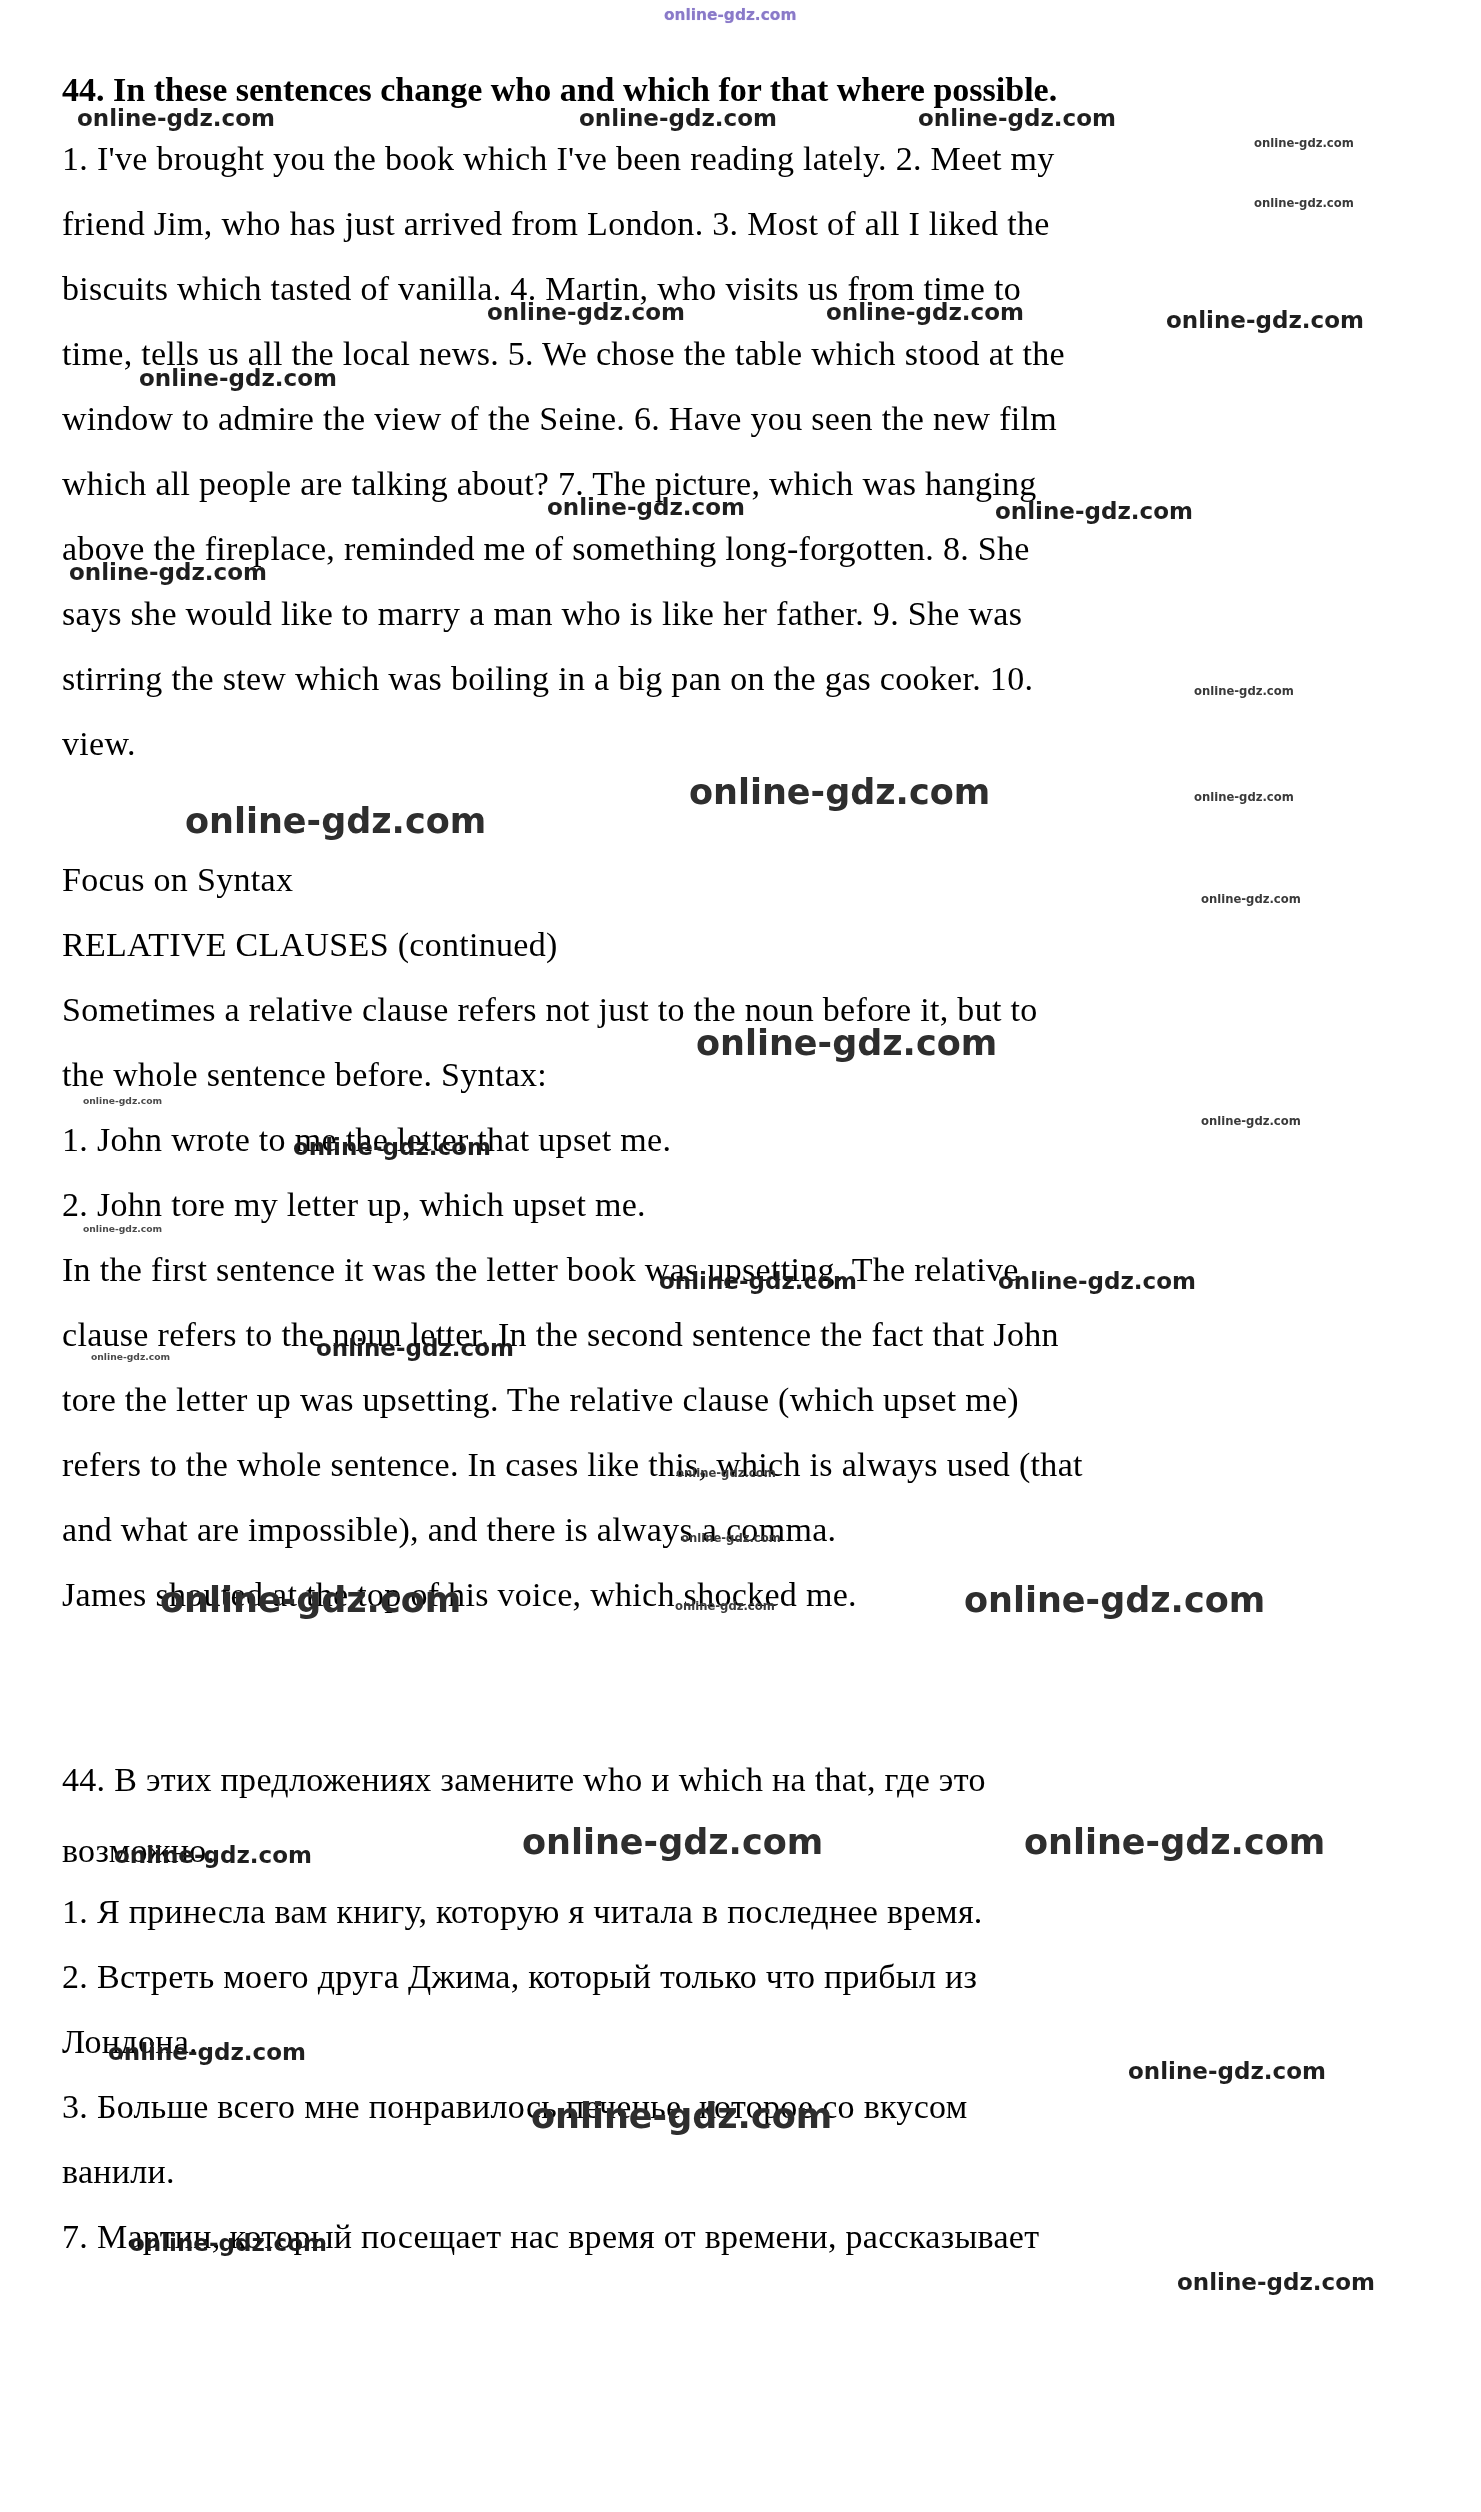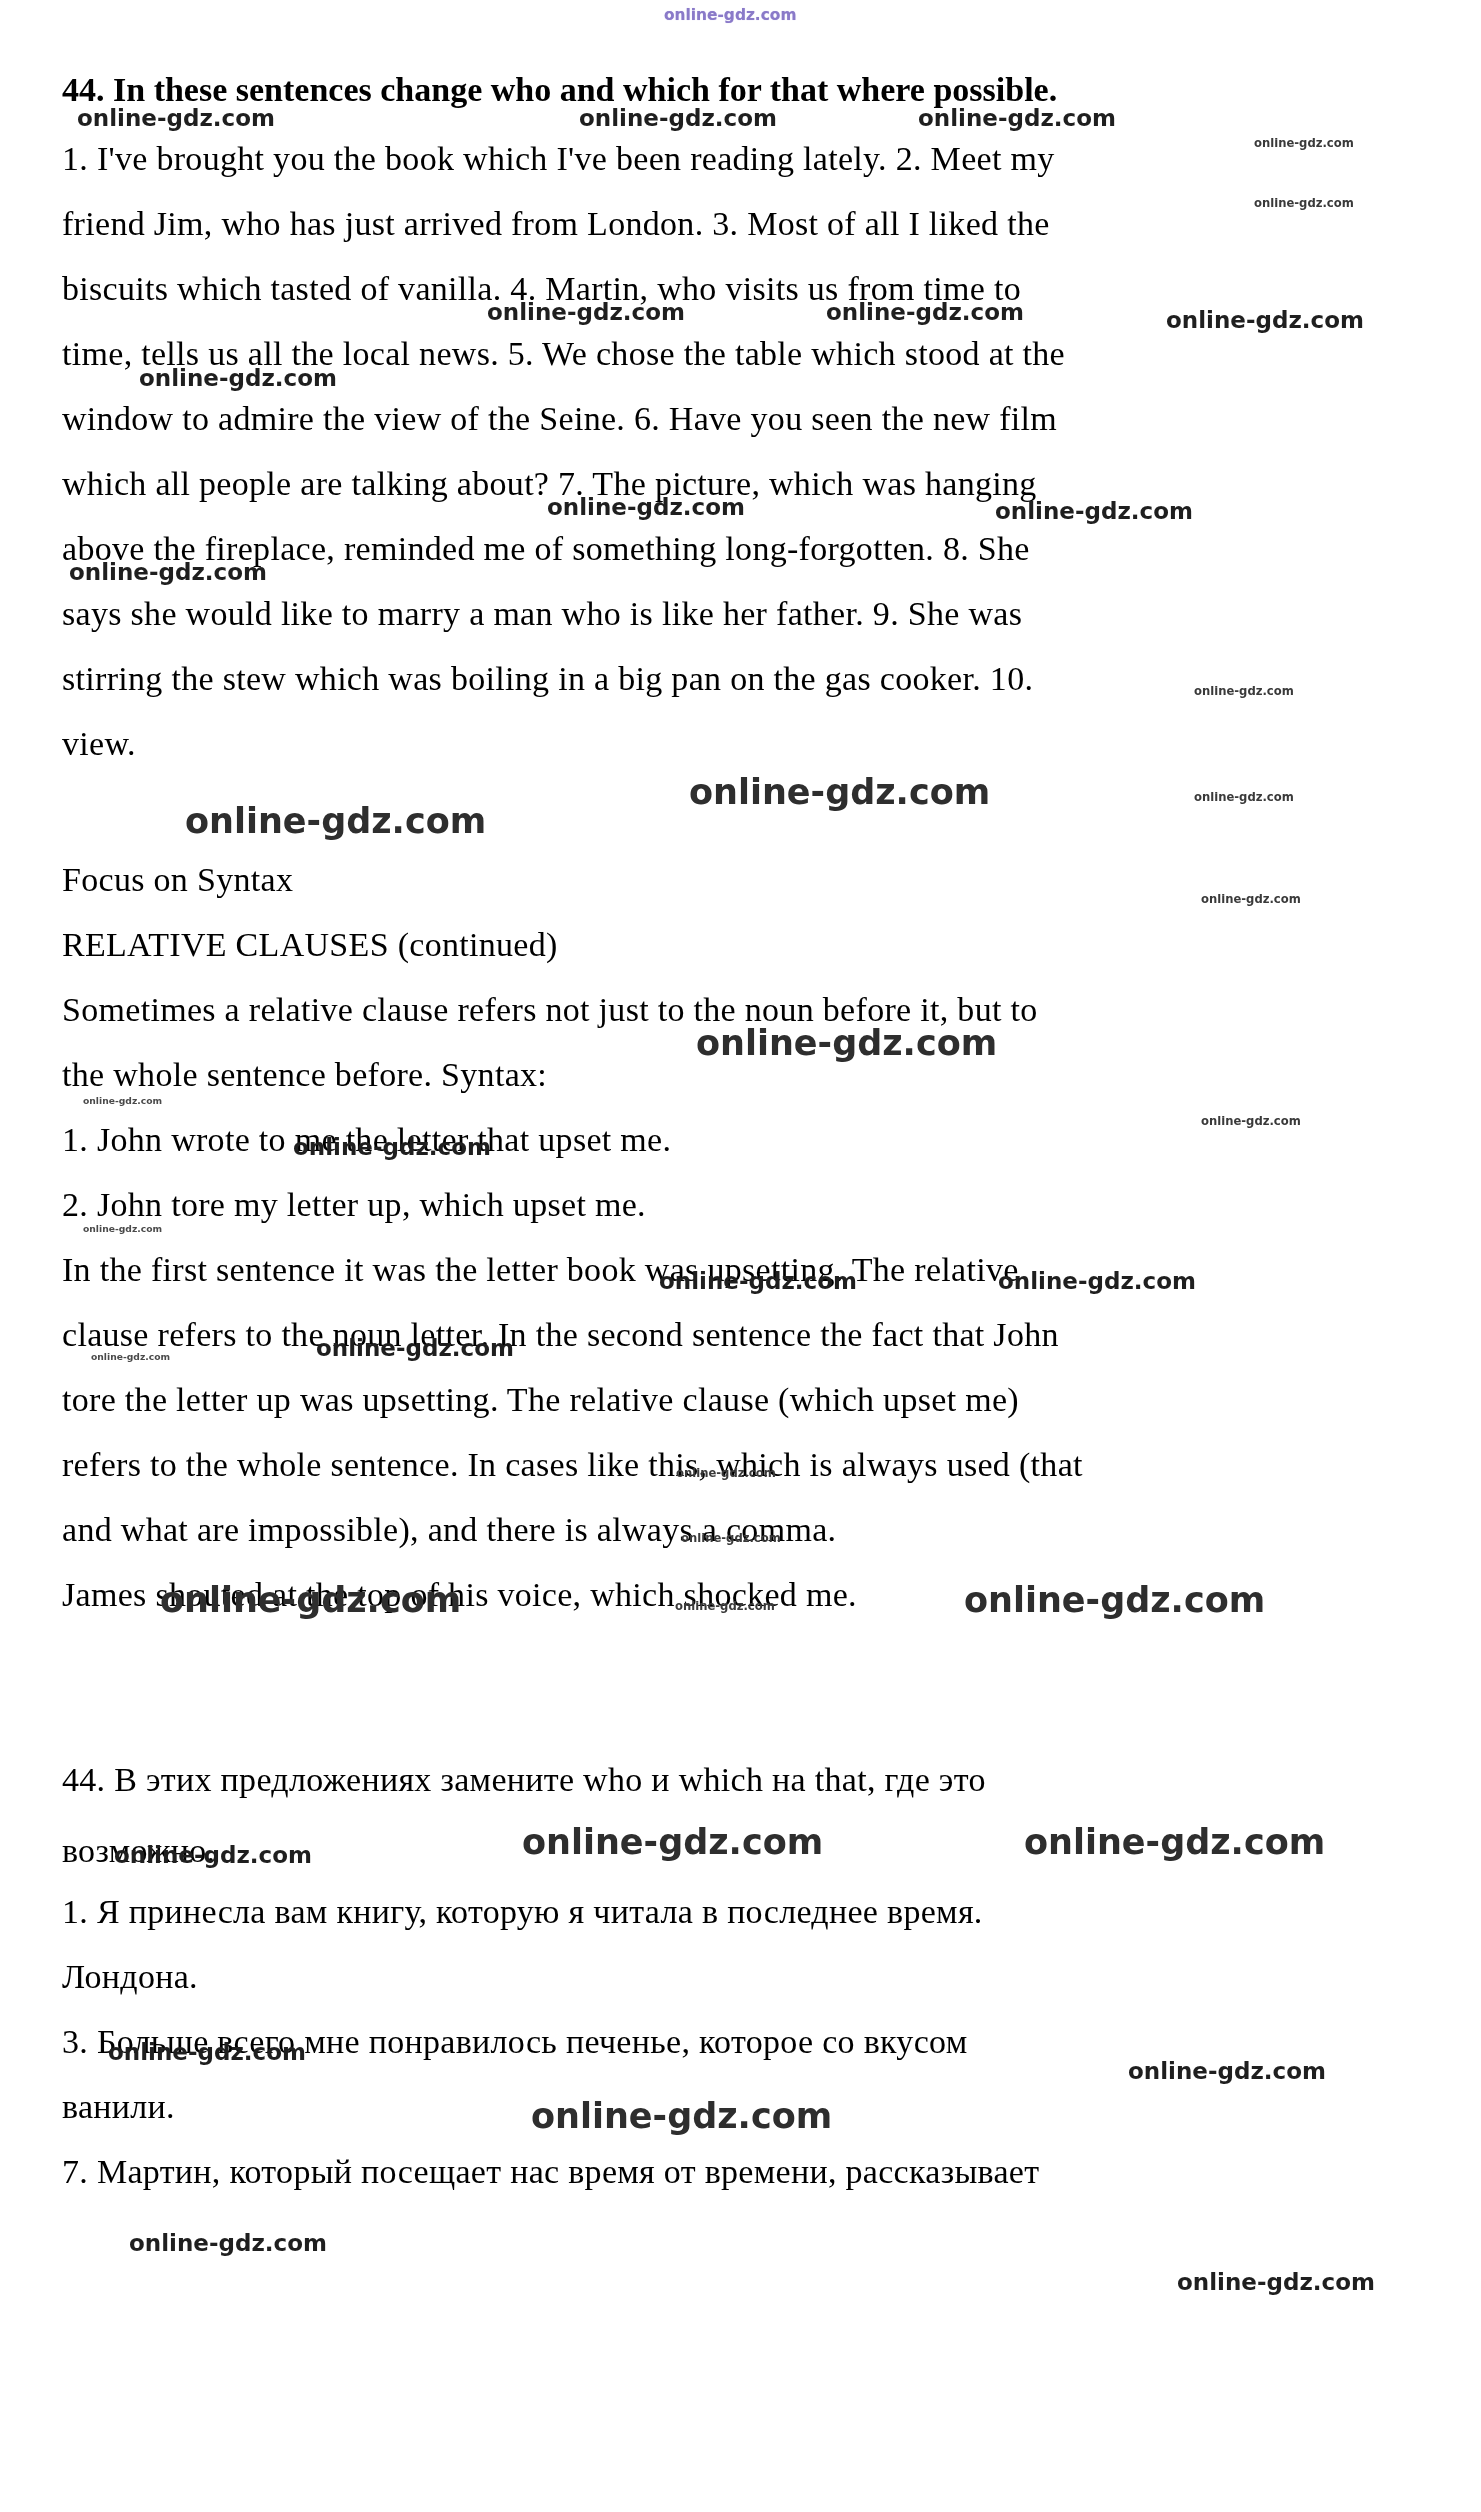--- a/index.html
+++ b/index.html
@@ -89,20 +89,21 @@
     <div class="line">James shouted at the top of his voice, which shocked me.</div>
   </div>
 
   <div class="block bold" style="top:1744px">
     <div class="line">44. В этих предложениях замените who и which на that, где это</div>
     <div class="line">возможно.</div>
   </div>
 
   <div class="block" style="top:1879px">
     <div class="line">1. Я принесла вам книгу, которую я читала в последнее время.</div>
+    <div class="line">2. Встреть моего друга Джима, который только что прибыл из</div>
     <div class="line">Лондона.</div>
     <div class="line">3. Больше всего мне понравилось печенье, которое со вкусом</div>
     <div class="line">ванили.</div>
     <div class="line">7. Мартин, который посещает нас время от времени, рассказывает</div>
   </div>
 
   <div id="wm-layer">
       <span class="wm wm-top" style="left: 664px; top: 6.2px;">online-gdz.com</span>
       <span class="wm wm-md" style="left: 77px; top: 105px;">online-gdz.com</span>
       <span class="wm wm-md" style="left: 579px; top: 105px;">online-gdz.com</span>

